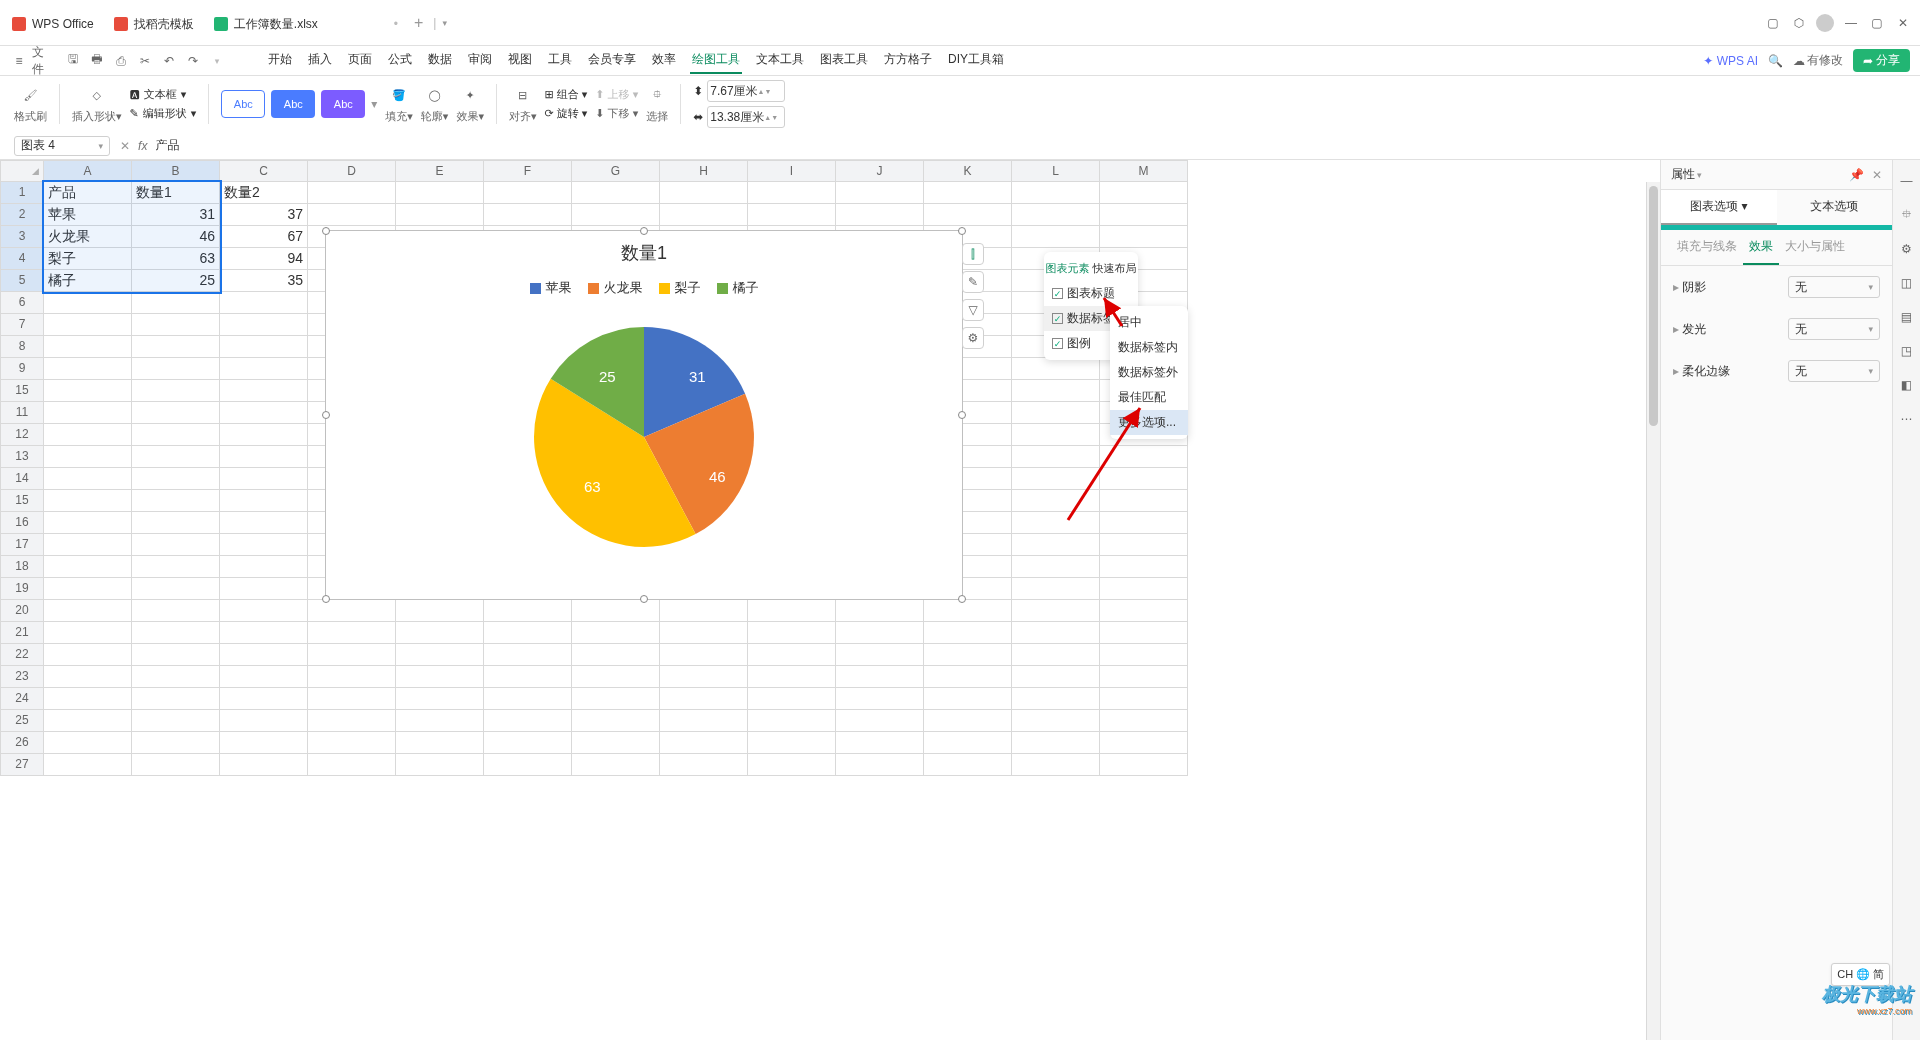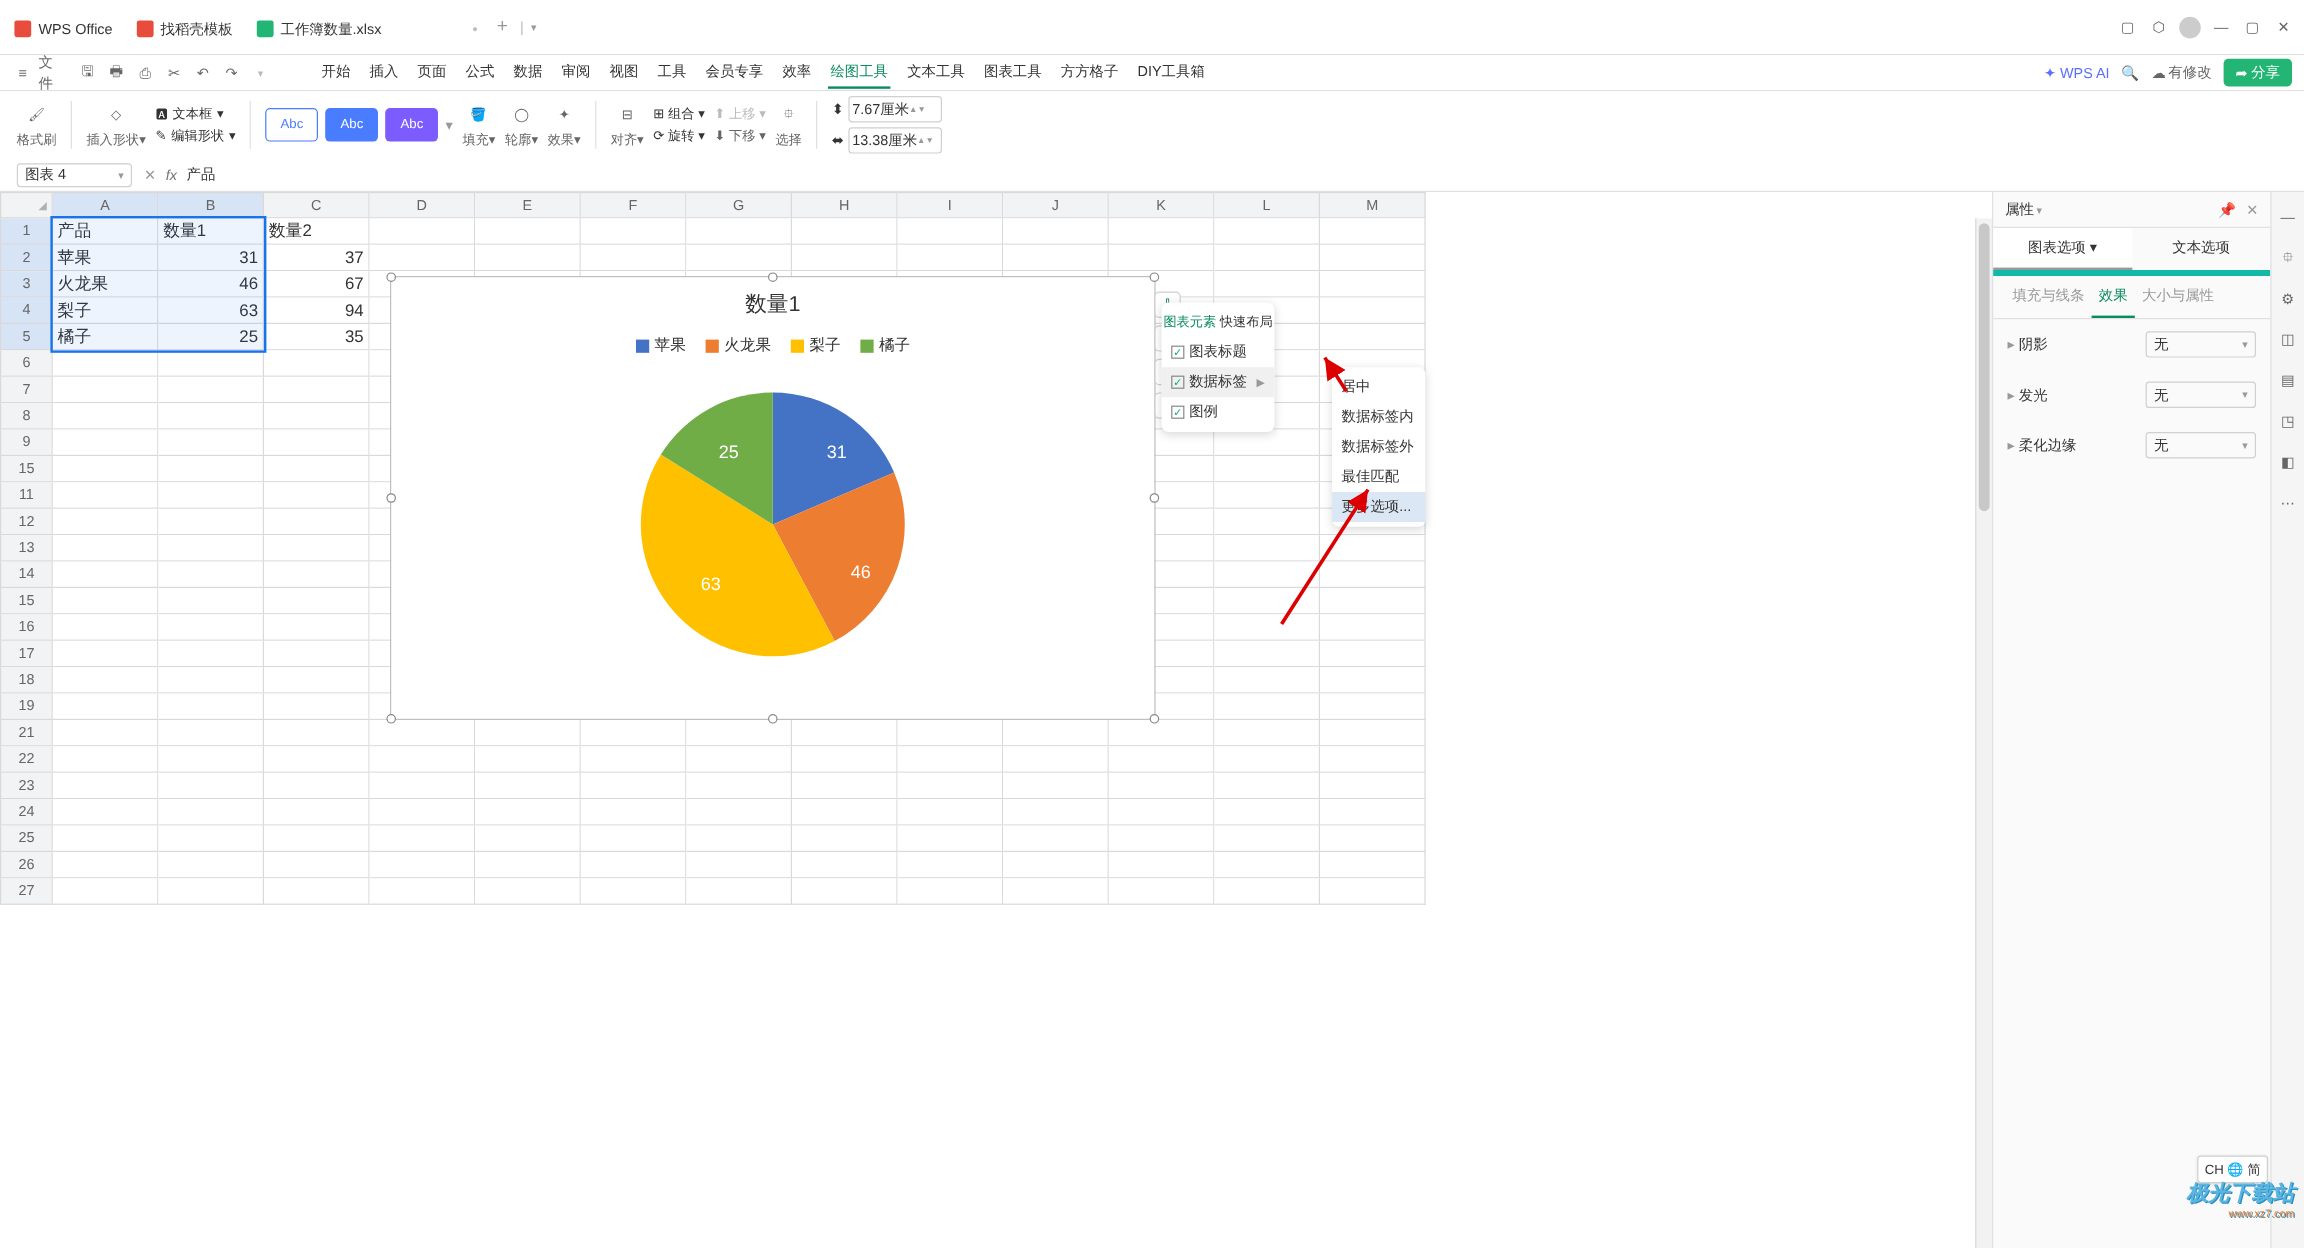--- a/index.html
+++ b/index.html
@@ -70,21 +70,21 @@
 
 .chart-obj{position:absolute;left:326px;top:71px;width:636px;height:368px;background:#fff;outline:1px solid #bfbfbf;}
 .handle{position:absolute;width:8px;height:8px;border:1px solid #888;background:#fff;border-radius:50%;}
 .chart-title{text-align:center;font-size:18px;margin-top:10px;font-weight:500;}
 .chart-legend{display:flex;justify-content:center;gap:16px;margin-top:14px;font-size:13px;}
 .leg{display:flex;align-items:center;gap:5px;}
 .leg i{width:11px;height:11px;display:inline-block;}
 
 .float-tool{position:absolute;right:-26px;top:12px;width:26px;display:flex;flex-direction:column;gap:6px;}
 .float-tool div{width:22px;height:22px;background:#fff;border:1px solid #d0d0d0;border-radius:4px;display:flex;align-items:center;justify-content:center;color:#666;}
-.popup1{position:absolute;left:968px;top:92px;width:94px;background:#fff;border-radius:6px;box-shadow:0 2px 8px rgba(0,0,0,0.15);padding:4px 0;}
+.popup1{position:absolute;left:1044px;top:92px;width:94px;background:#fff;border-radius:6px;box-shadow:0 2px 8px rgba(0,0,0,0.15);padding:4px 0;}
 .popup1 .ptabs{display:flex;font-size:11px;}
 .popup1 .ptab{flex:1;text-align:center;padding:5px 0;}
 .popup1 .ptab.active{color:#0a8b5e;}
 .popup1 .prow{display:flex;align-items:center;padding:4px 8px;gap:4px;font-size:12px;}
 .popup1 .prow.hover{background:#f0f0f0;}
 .popup1 .arr2{margin-left:auto;color:#999;font-size:9px;}
 .popup2{position:absolute;left:1110px;top:146px;width:78px;background:#fff;border-radius:6px;box-shadow:0 2px 8px rgba(0,0,0,0.15);padding:4px 0;}
 .popup2 .prow{padding:4px 8px;font-size:12px;}
 .popup2 .prow.hover{background:#dbe7f5;}
 .arrow-red{position:absolute;pointer-events:none;}
@@ -544,20 +544,36 @@
           <div class="cell"></div>
           <div class="cell"></div>
           <div class="cell"></div>
           <div class="cell"></div>
           <div class="cell"></div>
           <div class="cell"></div>
           <div class="cell"></div>
         </div>
         <div class="row">
           <div class="rowh">19</div>
+          <div class="cell"></div>
+          <div class="cell"></div>
+          <div class="cell"></div>
+          <div class="cell"></div>
+          <div class="cell"></div>
+          <div class="cell"></div>
+          <div class="cell"></div>
+          <div class="cell"></div>
+          <div class="cell"></div>
+          <div class="cell"></div>
+          <div class="cell"></div>
+          <div class="cell"></div>
+          <div class="cell"></div>
+        </div>
+        <div class="row">
+          <div class="rowh">20</div>
           <div class="cell"></div>
           <div class="cell"></div>
           <div class="cell"></div>
           <div class="cell"></div>
           <div class="cell"></div>
           <div class="cell"></div>
           <div class="cell"></div>
           <div class="cell"></div>
           <div class="cell"></div>
           <div class="cell"></div>

